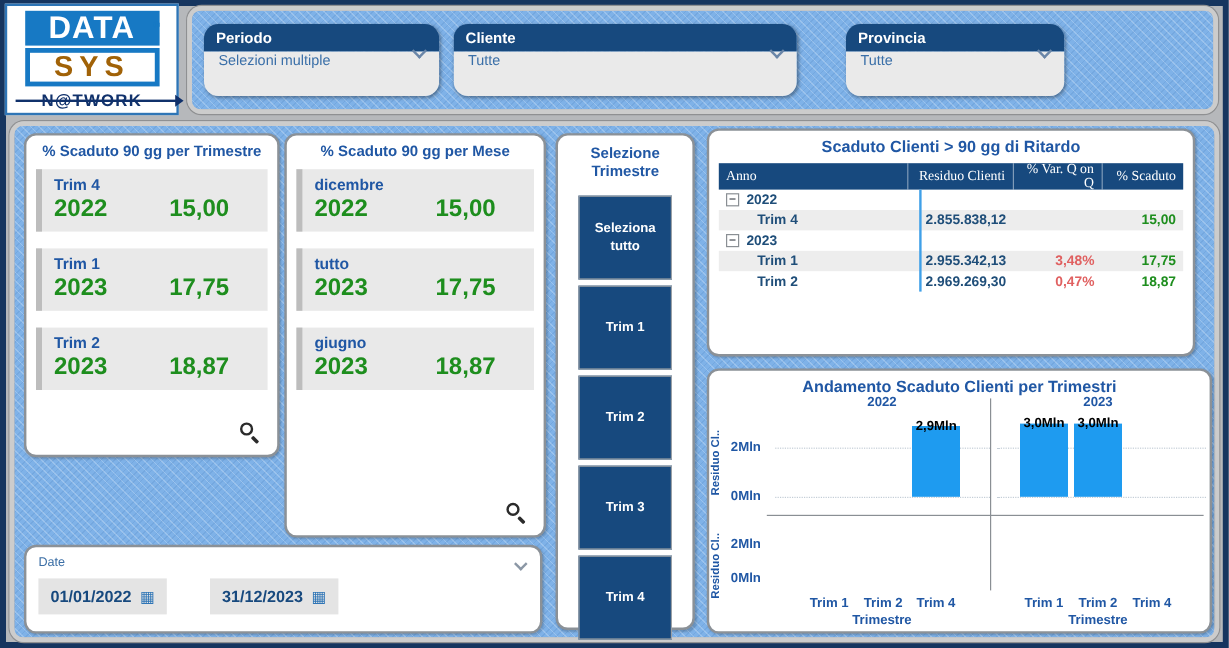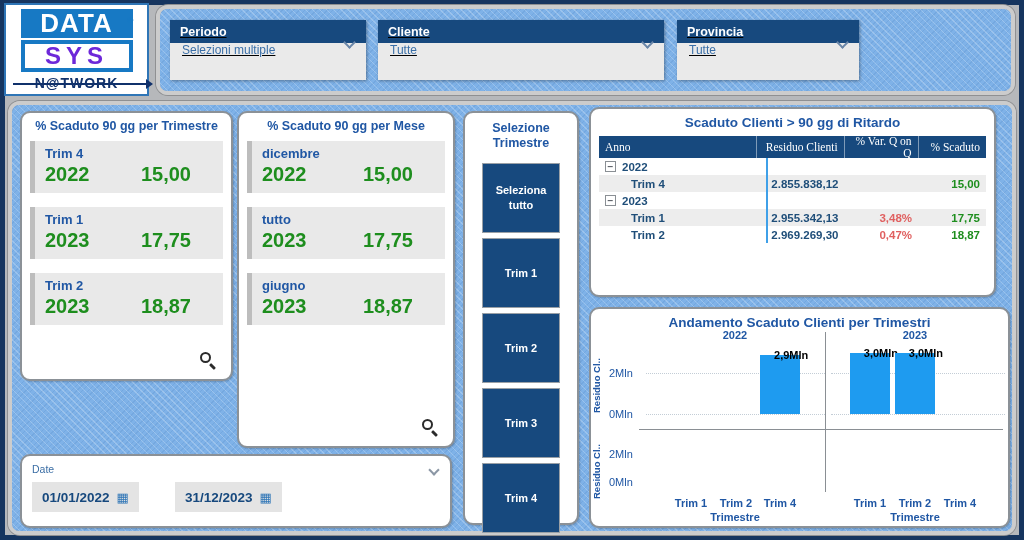--- a/index.html
+++ b/index.html
@@ -16,31 +16,31 @@
       repeating-linear-gradient(45deg, rgba(255,255,255,.22) 0 1px, transparent 1px 5px),
       repeating-linear-gradient(-45deg, rgba(40,95,160,.12) 0 1px, transparent 1px 4px); }
 
   
   .logo-card { position:absolute; left:4px; top:3px; width:145px; height:93px;
                background:#fff; border:2px solid #2E75B6; display:flex; align-items:center; justify-content:center; }
   .logo-inner { width:112px; text-align:center; position:relative; }
   .logo-data { background:#1779C4; color:#fff; font-weight:700; font-size:26px; line-height:29px;
                letter-spacing:1px; position:relative; }
   .logo-reg { position:absolute; right:-2px; top:-3px; font-size:8px; color:#1779C4; }
-  .logo-sys { border:4px solid #1779C4; color:#6d28d9; font-weight:700; font-size:24px; line-height:24px;
+  .logo-sys { border:4px solid #1779C4; color:#a16207; font-weight:700; font-size:24px; line-height:24px;
               letter-spacing:5px; margin-top:2px; background:#fff; }
   .logo-net { position:relative; margin-top:3px; color:#10316B; font-weight:700; font-size:14px;
               letter-spacing:1px; }
   .logo-net .netline { position:absolute; left:-8px; right:-16px; top:8px; height:2px; background:#10316B; z-index:0; }
   .logo-net .netarrow { position:absolute; right:-20px; top:4px; width:0; height:0; border-left:7px solid #10316B;
               border-top:5px solid transparent; border-bottom:5px solid transparent; }
   .logo-net span.t { position:relative; z-index:1; }
 
   
-  .filter-card { position:absolute; border-radius:0; overflow:hidden; box-shadow:1px 1px 3px rgba(0,0,0,.35);text-decoration:underline; }
+  .filter-card { position:absolute; border-radius:12px; overflow:hidden; box-shadow:1px 1px 3px rgba(0,0,0,.35); }
   .filter-head { background:#17497E; color:#fff; font-weight:700; font-size:12.5px; padding:5px 10px 4px; }
   .filter-body { background:#EAEAEA; height:37px; display:flex; align-items:flex-start;
                  padding:0 12px; font-size:12px; color:#3A6FA8; justify-content:space-between; }
   .chev { width:9px; height:9px; border-right:2px solid #6a86a8; border-bottom:2px solid #6a86a8;
           transform:rotate(45deg); margin-top:-5px; }
 
   
   .card { position:absolute; background:#fff; border:2px solid #8b9197; border-radius:10px;
           box-shadow:1px 1px 2px rgba(0,0,0,.2); }
   .card-title { text-align:center; color:#2057A4; font-weight:700; font-size:12.5px; padding-top:6px; }
@@ -77,28 +77,28 @@
   .thead .c-res, .thead .c-var, .thead .c-scad { color:#fff; border-left:1px solid rgba(255,255,255,.45);
         height:100%; display:flex; align-items:center; justify-content:flex-end; }
   .group-ind { padding-left:6px; } .detail-ind { padding-left:32px; }
   .collapse-box { display:inline-flex; width:11px; height:11px; border:1px solid #8a8f94; color:#5a5f66;
         font-size:10px; line-height:9px; align-items:center; justify-content:center; margin-right:6px; background:#fff; }
   .vline-blue { position:absolute; left:167px; top:22px; width:2px; height:85px; background:#3FA0E8; }
 
   
   .chart-body { position:absolute; left:0; top:20px; right:0; bottom:0; }
   .facet-head { position:absolute; color:#2057A4; font-weight:700; font-size:11px; width:60px; text-align:center; }
-  .ytick { position:absolute; color:#2057A4; font-weight:400; font-size:11px; width:36px; text-align:left; left:18px; }
+  .ytick { position:absolute; color:#2057A4; font-weight:700; font-size:11px; width:36px; text-align:left; left:18px; }
   .ylab { position:absolute; left:0px; width:14px; height:70px; color:#2057A4; font-weight:700; font-size:9.5px;
           writing-mode:vertical-rl; transform:rotate(180deg); text-align:center; white-space:nowrap; }
   .gline { position:absolute; height:0; border-top:1px dotted #c3cdd6; }
   .divider-h { position:absolute; left:48px; right:5px; top:100px; height:0; border-top:1.5px solid #8a8f94; }
   .divider-v { position:absolute; left:234px; top:3px; width:0; height:160px; border-left:1.5px solid #8a8f94; }
   .bar { position:absolute; background:#1E9BF0; }
-  .bar-label { position:absolute; width:56px; text-align:right; color:#000; font-weight:700; font-size:11px; }
+  .bar-label { position:absolute; width:56px; text-align:center; color:#000; font-weight:700; font-size:11px; }
   .xlab { position:absolute; width:54px; text-align:center; color:#2057A4; font-weight:700; font-size:11px; }
   .xaxis-title { position:absolute; width:80px; text-align:center; color:#2057A4; font-weight:700; font-size:11px; }
 
   
   .date-label { position:absolute; left:10px; top:7px; font-size:10.5px; color:#3B6EA5; }
   .date-chev { position:absolute; right:12px; top:10px; width:8px; height:8px;
                border-right:2px solid #8b97a5; border-bottom:2px solid #8b97a5; transform:rotate(45deg); }
   .date-chip { position:absolute; top:26px; background:#E4E4E4; height:30px; display:flex; align-items:center;
                gap:7px; padding:0 10px; font-weight:700; font-size:13.5px; color:#17497E; cursor:pointer; }
   .cal-glyph { color:#2E75B6; font-size:13px; font-weight:400; }
@@ -131,21 +131,21 @@
       <span class="chev"></span>
     </div>
   </div>
   <div class="filter-card" style="left:378px; top:20px; width:286px;">
     <div class="filter-head">Cliente</div>
     <div class="filter-body">
       <span>Tutte</span>
       <span class="chev"></span>
     </div>
   </div>
-  <div class="filter-card" style="left:677px; top:20px; width:182px;">
+  <div class="filter-card" style="left:705px; top:20px; width:182px;">
     <div class="filter-head">Provincia</div>
     <div class="filter-body">
       <span>Tutte</span>
       <span class="chev"></span>
     </div>
   </div>
 
   <div class="bevel" style="left:8px; top:101px; width:1008px; height:434px;">
       <div class="texture"></div>
     </div>

